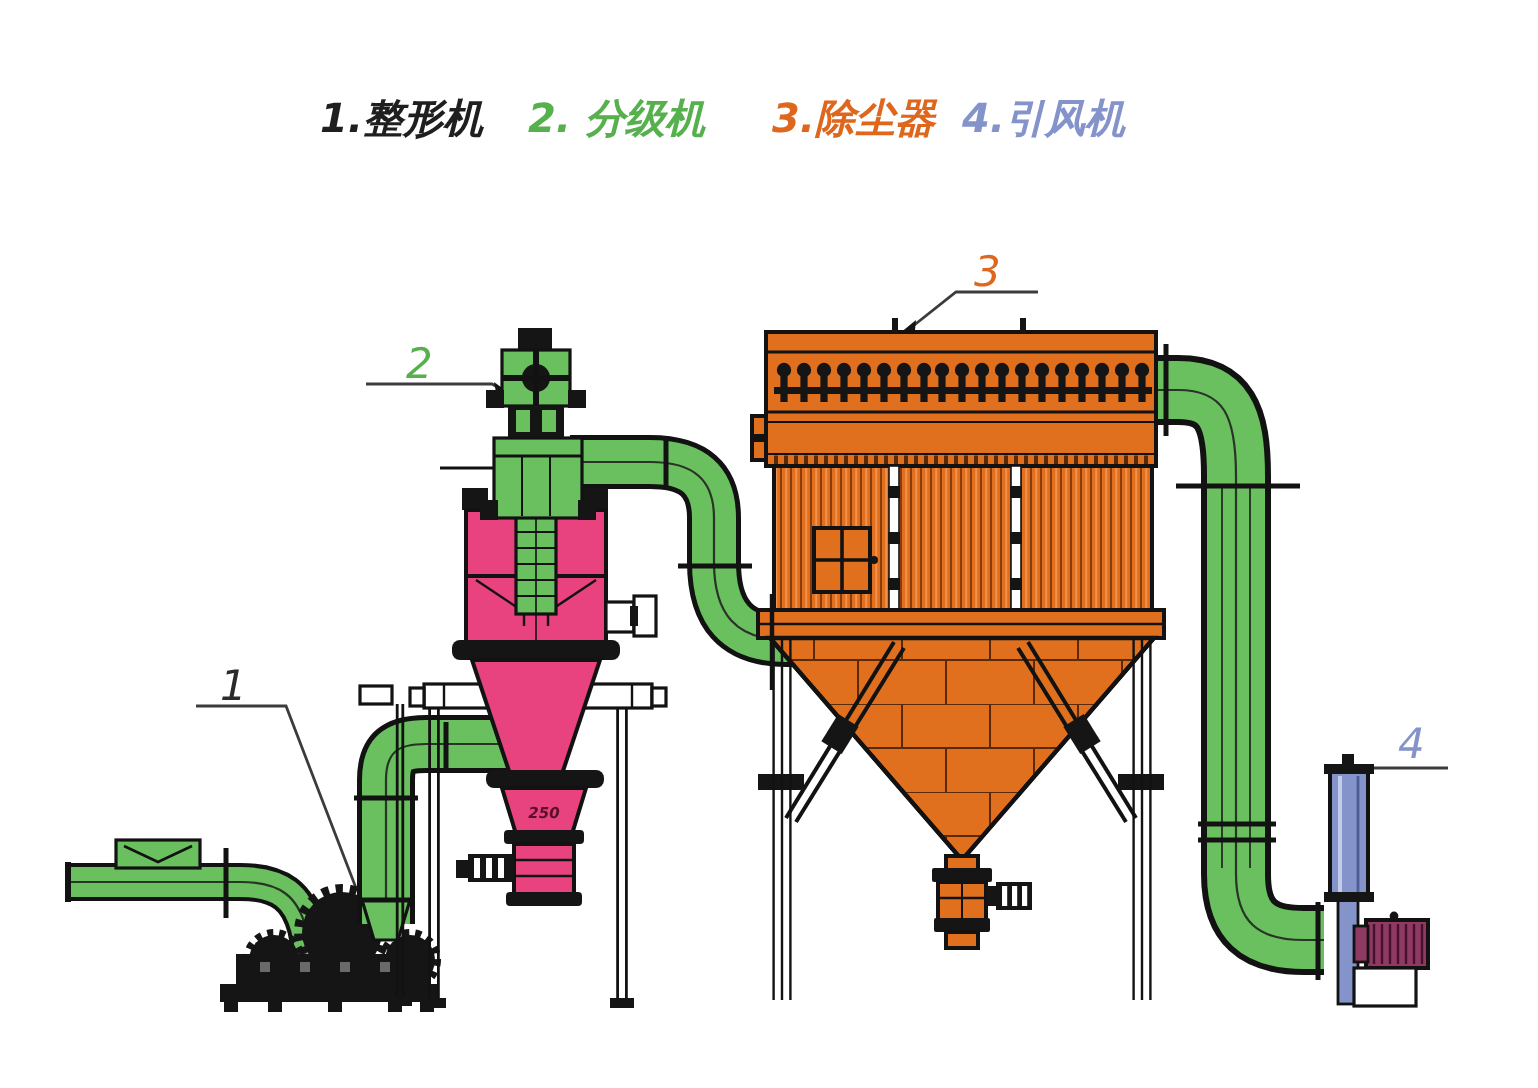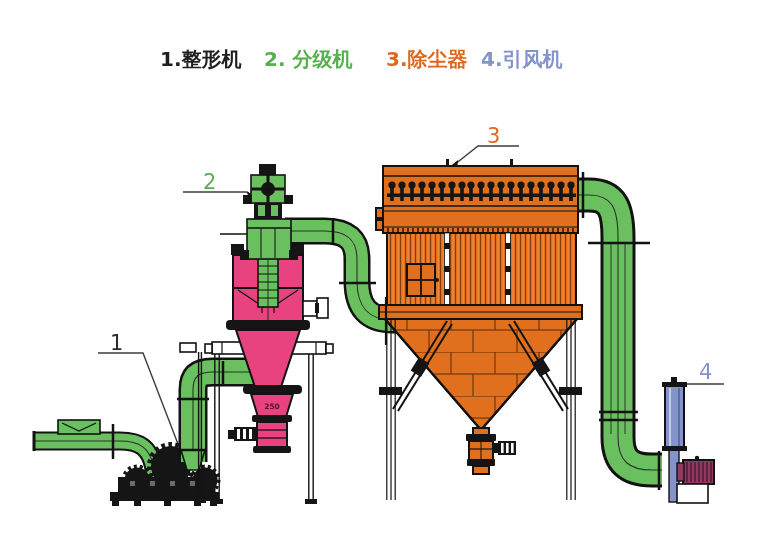--- a/index.html
+++ b/index.html
@@ -1,17 +1,17 @@
 <!DOCTYPE html>
 <html><head>
 <meta charset="utf-8">
 <style>
   html,body{margin:0;padding:0;background:#fff;}
   #stage{position:relative;width:769px;height:544px;background:#ec4899;overflow:hidden;
-         font-family:"DejaVu Sans","Liberation Sans",sans-serif;}
+         font-family:"DejaVu Sans","Liberation Sans",sans-serif;font-style:italic;}
   svg{position:absolute;left:0;top:0;}
   text{font-family:"DejaVu Sans","Liberation Sans",sans-serif;}
   .legend-text{font-size:20px;font-weight:600;}
   .callout{font-size:21px;font-weight:400;}
   .mark{font-size:7.5px;font-weight:700;}
   .po{fill:none;stroke:#121212;}
   .pf{fill:none;}
   .ps{fill:none;stroke:#1c1c1c;stroke-width:1.1;opacity:.85;}
   .grn{fill:#6abf5f;stroke:#121212;stroke-width:1.6;}
   .pink{fill:#e8437f;stroke:#121212;stroke-width:2;}

